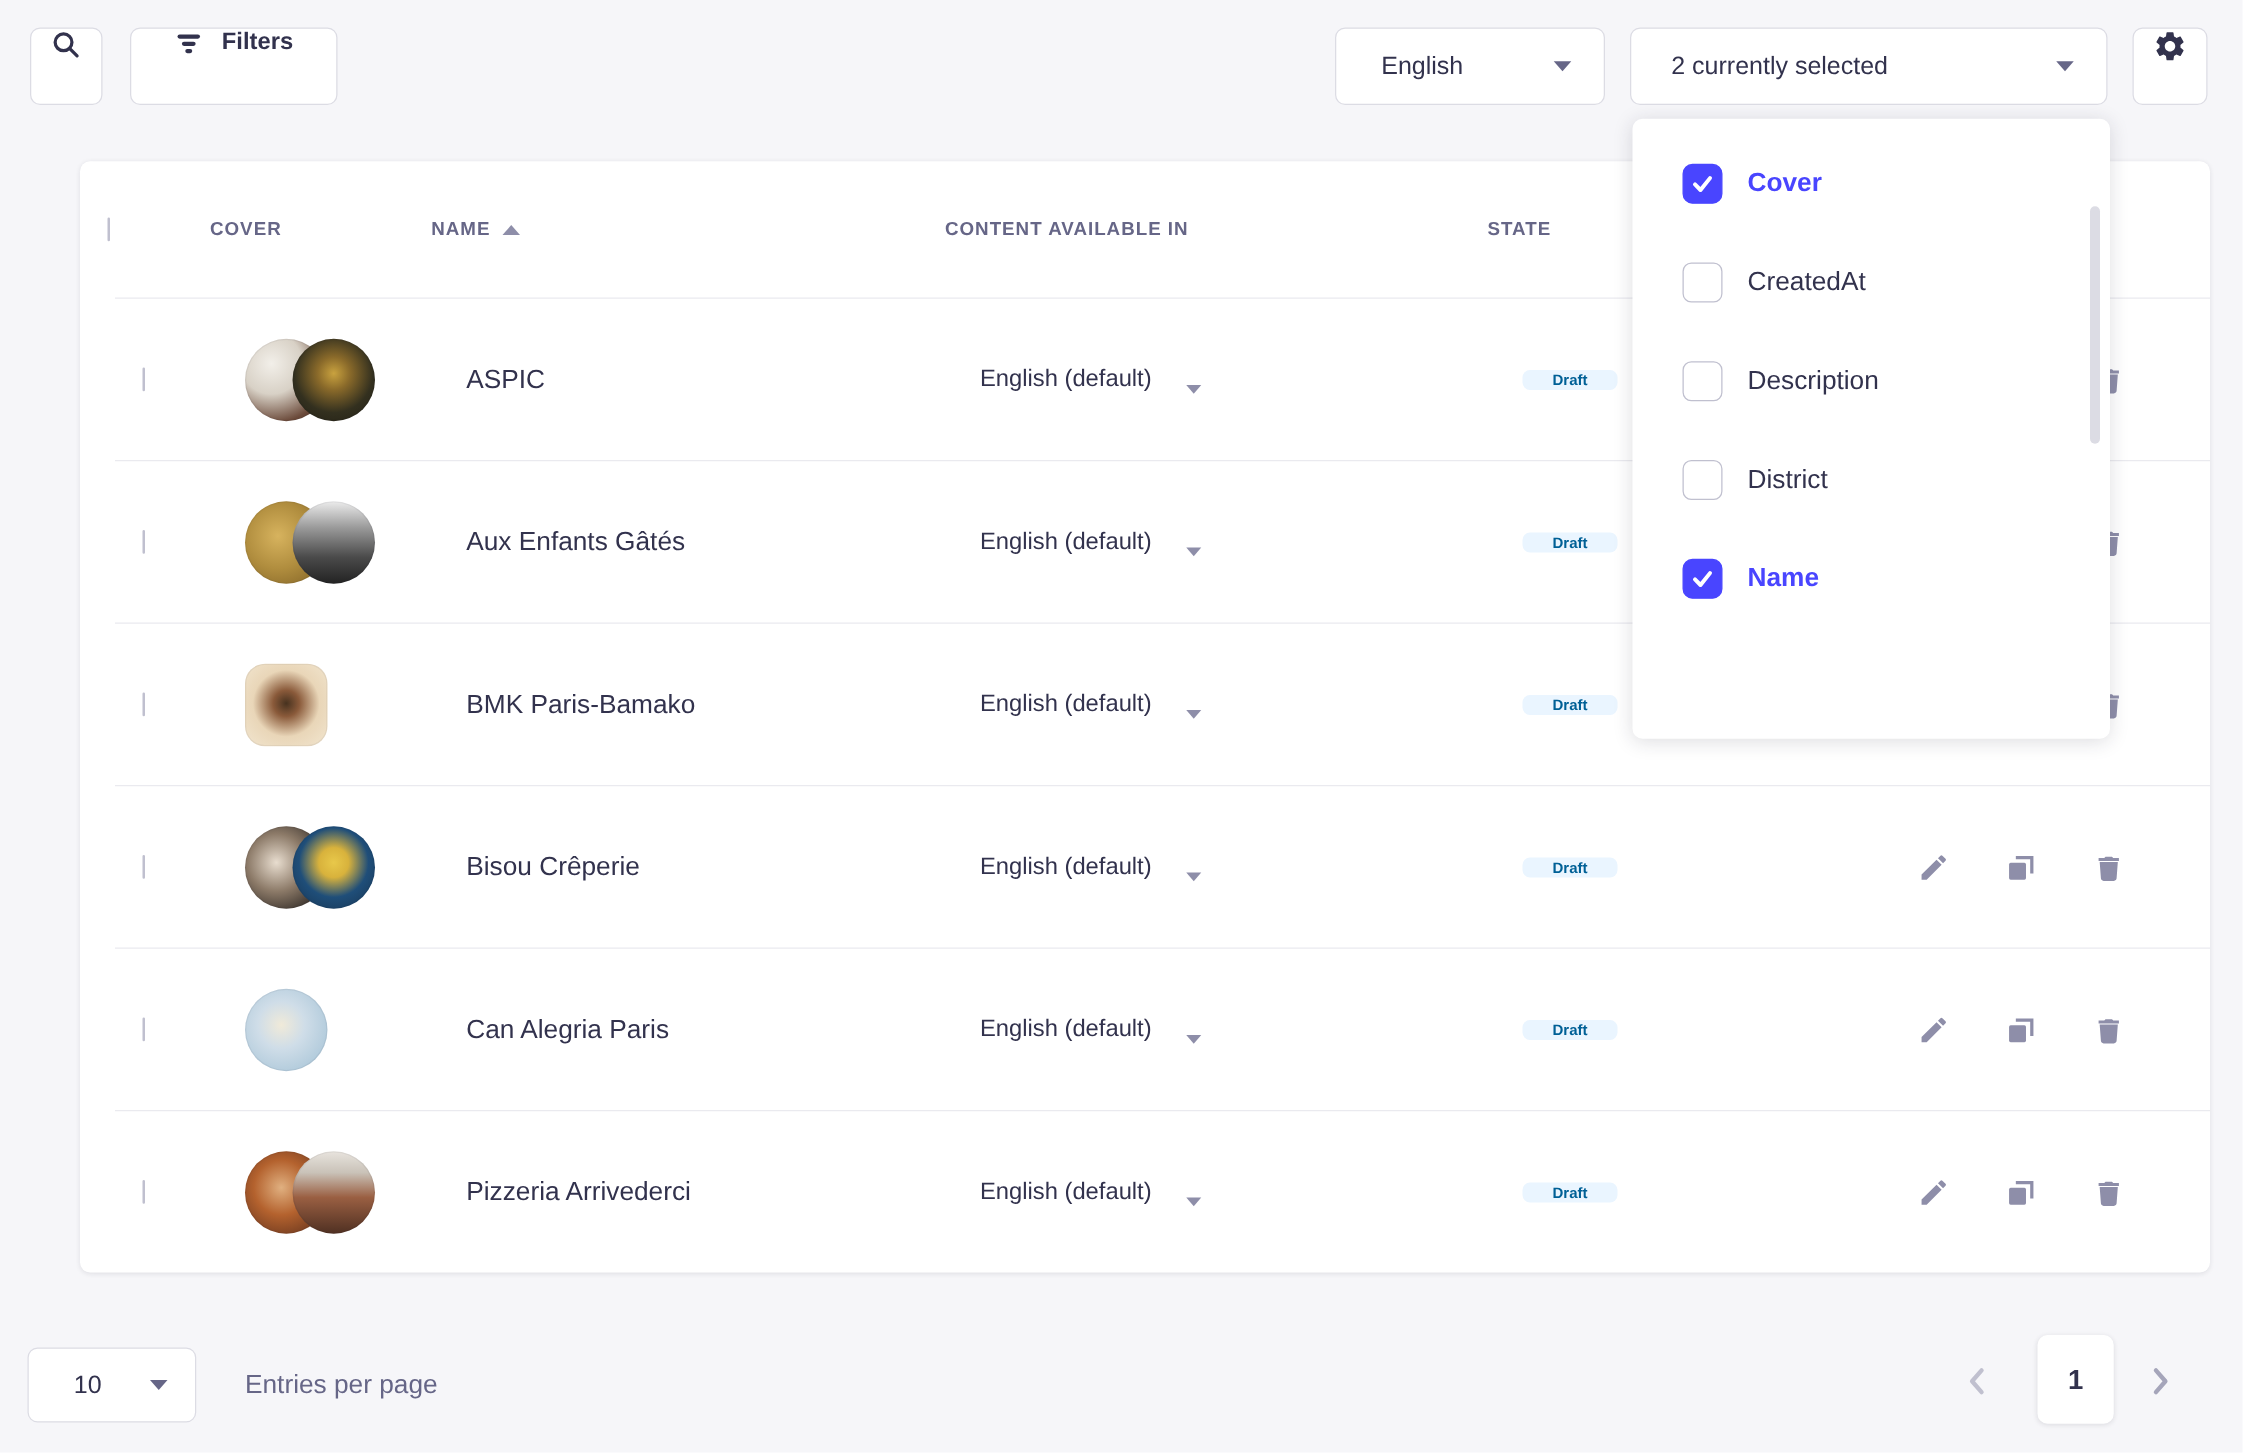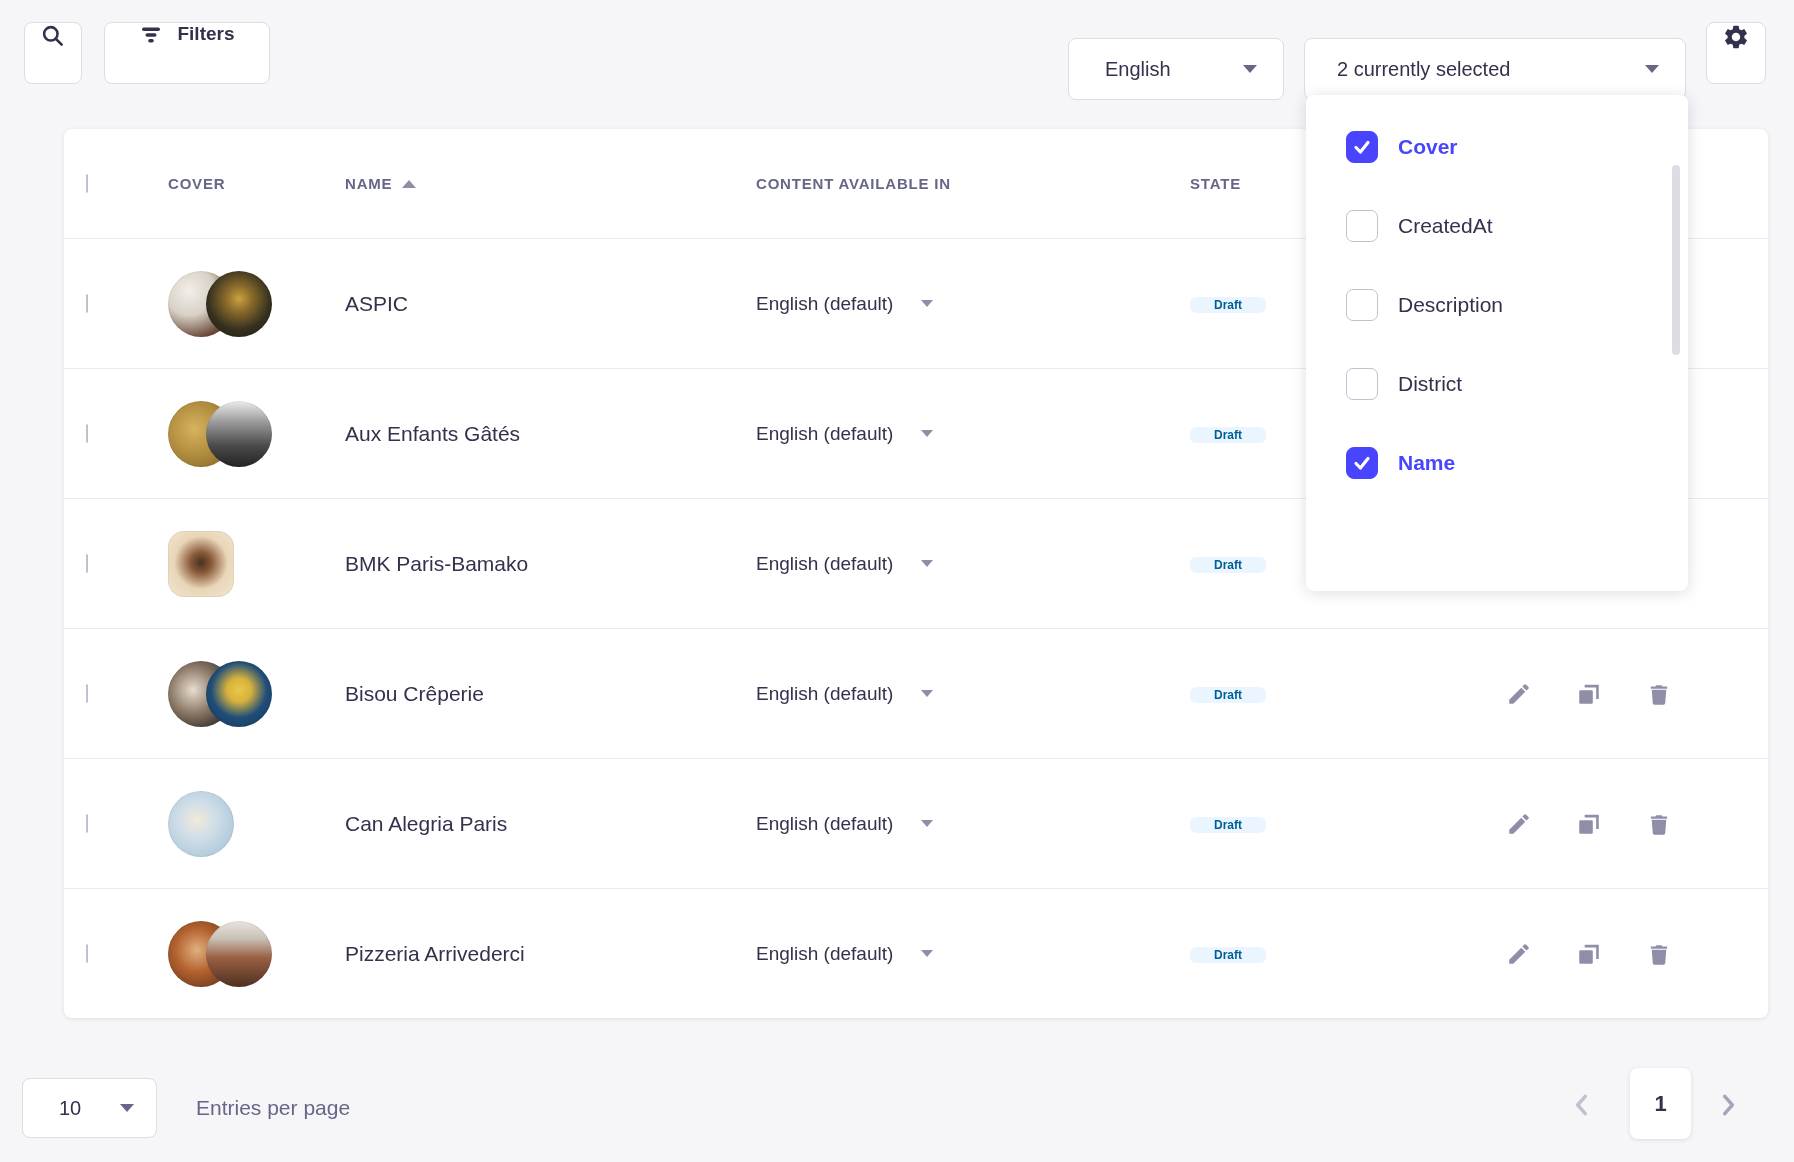--- a/index.html
+++ b/index.html
@@ -21,21 +21,21 @@
     background:#fff; border:1px solid var(--border); border-radius:8px;
     display:flex; align-items:flex-start; justify-content:center;
     position:absolute; top:22px; height:62px; cursor:pointer;
   }
   .btn-search{left:24px; width:58px;}
   .btn-filters{left:104px; width:166px; gap:14px; font-size:19px; font-weight:700; color:var(--text);}
   .select{
     background:#fff; border:1px solid var(--border); border-radius:8px;
     position:absolute; top:22px; height:62px;
     display:flex; align-items:center; justify-content:space-between;
-    font-size:20px; color:var(--text); padding:0 26px; cursor:pointer;margin-top:16px;
+    font-size:20px; color:var(--text); padding:0 26px; cursor:pointer;
   }
   .select-locale{left:1068px; width:216px; padding-left:36px;}
   .select-columns{left:1304px; width:382px; padding-left:32px;}
   .btn-settings{left:1706px; width:60px;}
   .caret{width:0; height:0; border-left:7px solid transparent; border-right:7px solid transparent; border-top:8px solid var(--muted);}
   .caret.sm{border-left-width:6px; border-right-width:6px; border-top-width:7px; border-top-color:var(--icon-gray);}
   
   .card{
     position:absolute; left:64px; top:129px; width:1704px; height:889px;
     background:#fff; border-radius:8px; box-shadow:0 1px 4px rgba(33,33,52,.1);
@@ -49,28 +49,28 @@
   .th{
     font-size:15px; font-weight:700; letter-spacing:.8px; color:var(--muted);
     display:flex; align-items:center; gap:10px;
   }
   .sort-asc{width:0;height:0;border-left:7px solid transparent;border-right:7px solid transparent;border-bottom:8px solid var(--icon-gray);}
   .cell-check{padding-left:22px;}
   .checkbox{
     width:32px; height:32px; background:#fff; border:1px solid var(--chk-border);
     border-radius:7px; cursor:pointer; flex:none;
   }
-  .tr{height:130px; border-top:1px solid var(--line);}
+  .tr{height:130px; border-top:1px solid var(--line);margin-left:28px;}
   .covers{display:flex; align-items:center; position:relative; height:66px;}
   .avatar{width:66px; height:66px; flex:none; display:block; box-shadow:0 0 0 1px rgba(33,33,52,.06) inset;}
   .avatar.circle{border-radius:50%;}
   .avatar.square{border-radius:16px;}
   .avatar.overlap{margin-left:-28px; z-index:2;}
   .name-text{font-size:21px; color:var(--text);}
-  .locale-wrap{display:flex; align-items:center; gap:28px; cursor:pointer;}
+  .locale-wrap{display:flex; align-items:flex-end; gap:28px; cursor:pointer;}
   .locale-text{font-size:19px; color:var(--text);}
   .badge{
     display:inline-block; background:var(--draft-bg); color:var(--draft-text);
     font-size:12px; font-weight:700; padding:1px 24px; border-radius:6px;
   }
   .actions{display:flex; align-items:center; justify-content:flex-end; gap:44px; padding-right:96px;}
   .action-ic{width:26px; height:26px; cursor:pointer; display:block;}
   
   .panel{
     position:absolute; left:1306px; top:95px; width:382px; height:496px;

